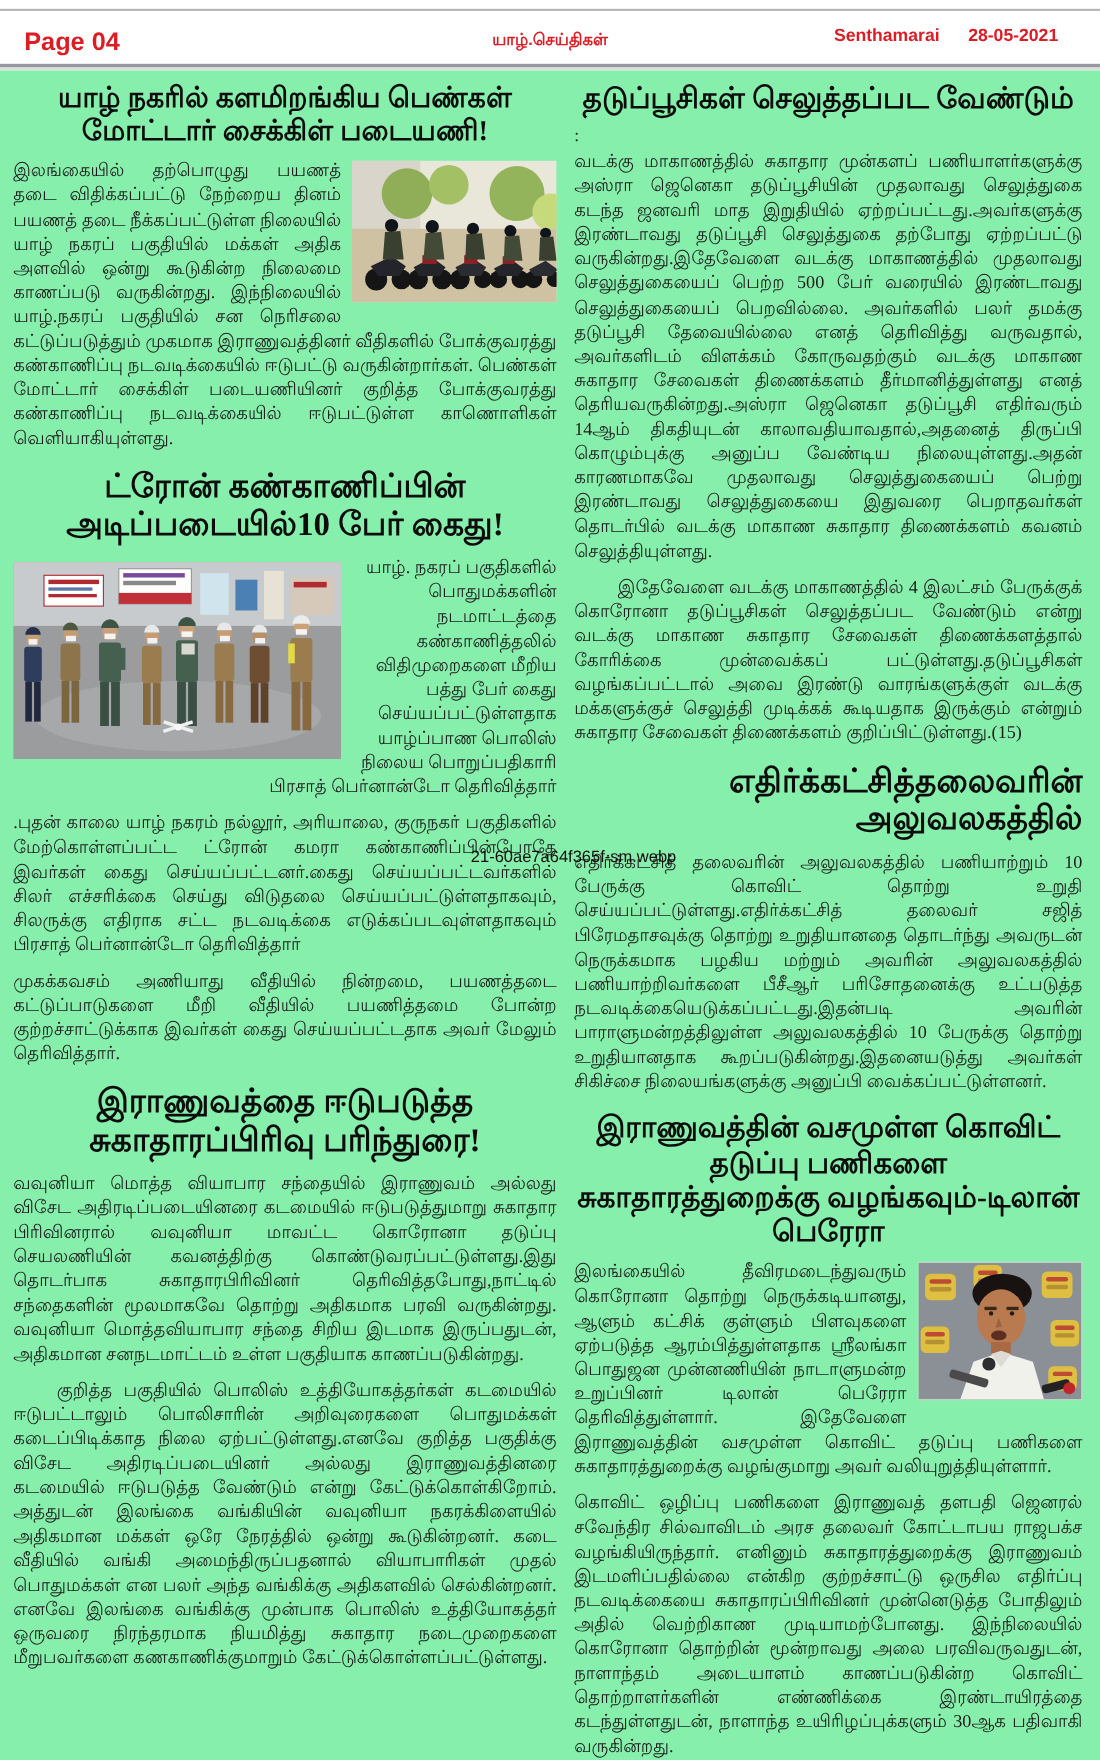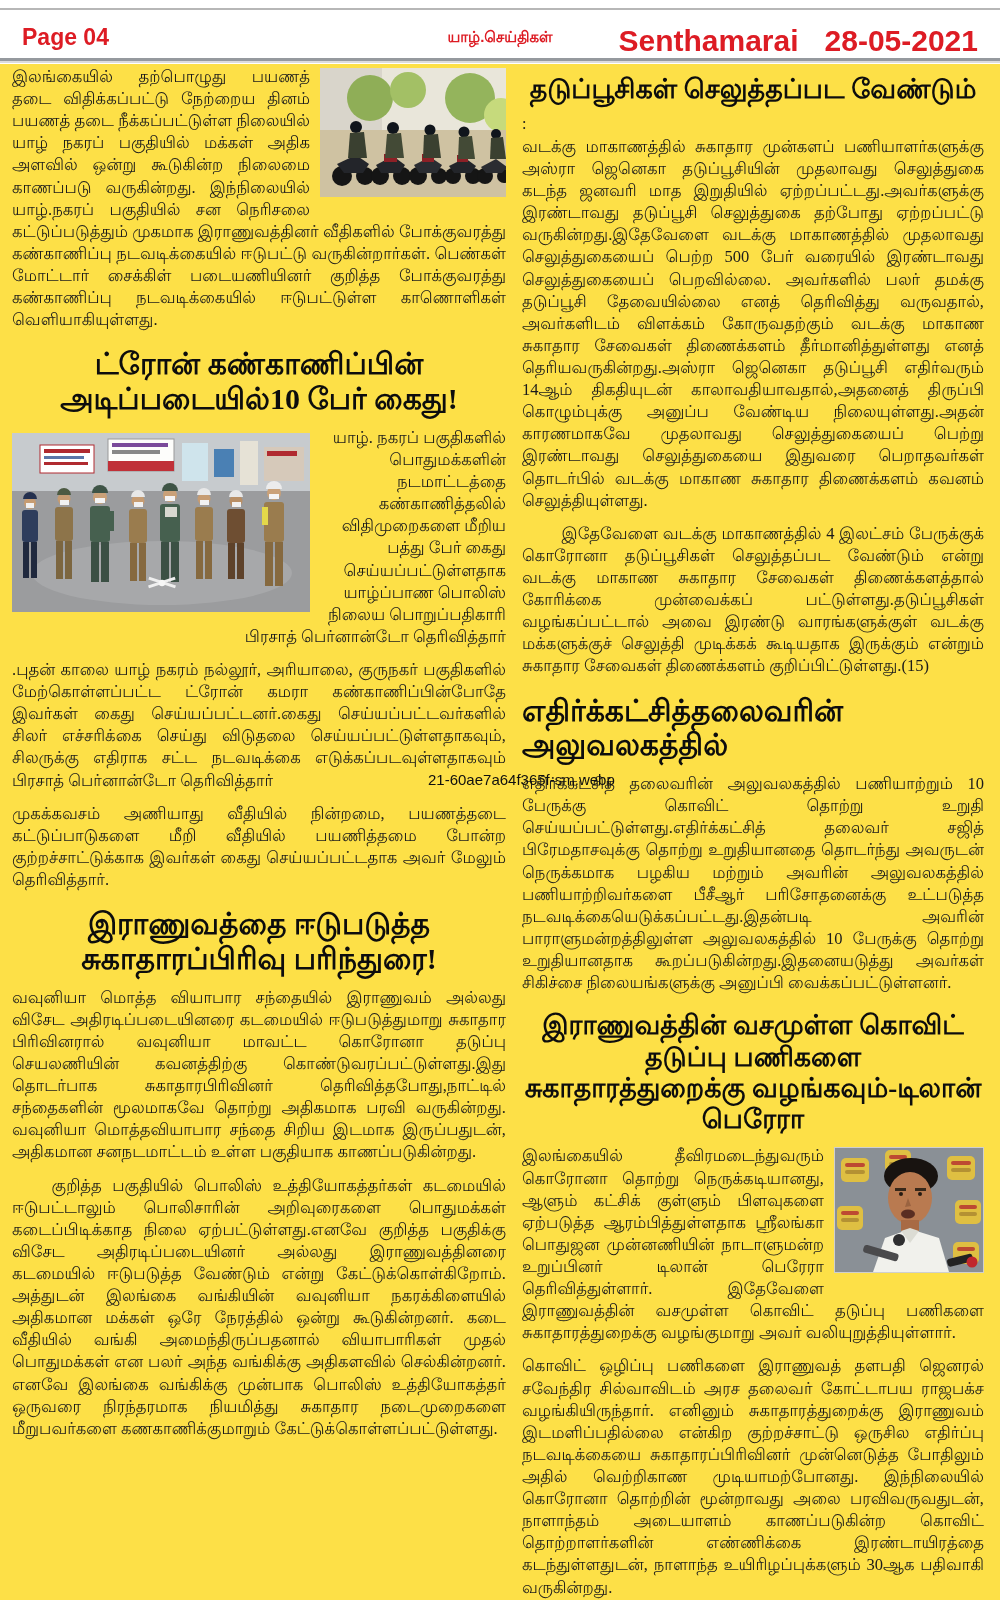--- a/index.html
+++ b/index.html
@@ -1,25 +1,25 @@
 <!DOCTYPE html>
 <html><head>
 <meta charset="utf-8">
 <style>
   html,body{margin:0;padding:0;background:#e9e9e9;}
-  .page{position:relative;width:1000px;height:1600px;background:#fde047;overflow:hidden;
+  .page{position:relative;width:1000px;height:1600px;background:#86efac;overflow:hidden;
         font-family:"Liberation Serif",serif;color:#1b1b1b;margin:0 auto;}
   
   .hdr{position:absolute;top:0;left:0;right:0;height:64px;background:#fff;}
   .topline{position:absolute;top:8px;left:0;right:0;height:2px;background:#b7b7b7;}
   .botline{position:absolute;top:58px;left:0;right:0;height:3px;background:#95999e;border-bottom:2px solid #dcdcdc;}
   .hdr span{position:absolute;font-family:"Liberation Sans",sans-serif;color:#dd1c24;font-weight:bold;}
   .h-left{left:22px;top:24px;font-size:23px;}
   .h-center{left:50%;transform:translateX(-50%);top:28px;font-size:15px;}
-  .h-right{right:22px;top:24px;font-size:30px;}
+  .h-right{right:38px;top:24px;font-size:16px;}
   .h-right i{font-style:normal;margin-left:26px;}
   
   .cols{position:absolute;top:66px;left:0;right:0;display:flex;}
   .col-l{width:494px;margin-left:12px;}
   .col-r{width:462px;margin-left:16px;}
   article{margin-bottom:16px;overflow:visible;}
   .hl{font-weight:bold;text-align:center;line-height:1.16;margin:8px 0 10px;color:#0d0d0d;}
   .hl .ln{display:block;}
   .s26{font-size:26px;}
   .s27{font-size:27px;}
@@ -50,20 +50,24 @@
     <div class="botline"></div>
   </div>
 
   <div class="watermark">21-60ae7a64f365f-sm.webp</div>
 
   <div class="cols">
 
     <section class="col-l">
 
       <article>
+        <h2 class="hl s26">
+          <span class="ln">யாழ் நகரில் களமிறங்கிய பெண்கள்</span>
+          <span class="ln">மோட்டார் சைக்கிள் படையணி!</span>
+        </h2>
         <figure class="fig-moto">
           <svg viewBox="0 0 186 129" preserveAspectRatio="none">
             <rect width="186" height="129" fill="#e9e6da"></rect>
             <rect x="0" y="0" width="62" height="72" fill="#d9d5cb"></rect>
             <circle cx="50" cy="30" r="23" fill="#8fae57"></circle>
             <circle cx="88" cy="22" r="18" fill="#a3c065"></circle>
             <circle cx="150" cy="30" r="25" fill="#94b45c"></circle>
             <circle cx="181" cy="47" r="17" fill="#c6da7c"></circle>
             <rect y="62" width="186" height="67" fill="#cfc2a2"></rect>
             <g fill="#151515">
@@ -231,21 +235,21 @@
       <article>
         <h2 class="hl s27">
           <span class="ln">தடுப்பூசிகள் செலுத்தப்பட வேண்டும்</span>
         </h2>
         <p class="colon">:</p>
         <p>வடக்கு மாகாணத்தில் சுகாதார முன்களப் பணியாளர்களுக்கு அஸ்ரா ஜெனெகா தடுப்பூசியின் முதலாவது செலுத்துகை கடந்த ஜனவரி மாத இறுதியில் ஏற்றப்பட்டது.அவர்களுக்கு இரண்டாவது தடுப்பூசி செலுத்துகை தற்போது ஏற்றப்பட்டு வருகின்றது.இதேவேளை வடக்கு மாகாணத்தில் முதலாவது செலுத்துகையைப் பெற்ற 500 பேர் வரையில் இரண்டாவது செலுத்துகையைப் பெறவில்லை. அவர்களில் பலர் தமக்கு தடுப்பூசி தேவையில்லை எனத் தெரிவித்து வருவதால், அவர்களிடம் விளக்கம் கோருவதற்கும் வடக்கு மாகாண சுகாதார சேவைகள் திணைக்களம் தீர்மானித்துள்ளது எனத் தெரியவருகின்றது.அஸ்ரா ஜெனெகா தடுப்பூசி எதிர்வரும் 14ஆம் திகதியுடன் காலாவதியாவதால்,அதனைத் திருப்பி கொழும்புக்கு அனுப்ப வேண்டிய நிலையுள்ளது.அதன் காரணமாகவே முதலாவது செலுத்துகையைப் பெற்று இரண்டாவது செலுத்துகையை இதுவரை பெறாதவர்கள் தொடர்பில் வடக்கு மாகாண சுகாதார திணைக்களம் கவனம் செலுத்தியுள்ளது.</p>
         <p class="ind">இதேவேளை வடக்கு மாகாணத்தில் 4 இலட்சம் பேருக்குக் கொரோனா தடுப்பூசிகள் செலுத்தப்பட வேண்டும் என்று வடக்கு மாகாண சுகாதார சேவைகள் திணைக்களத்தால் கோரிக்கை முன்வைக்கப் பட்டுள்ளது.தடுப்பூசிகள் வழங்கப்பட்டால் அவை இரண்டு வாரங்களுக்குள் வடக்கு மக்களுக்குச் செலுத்தி முடிக்கக் கூடியதாக இருக்கும் என்றும் சுகாதார சேவைகள் திணைக்களம் குறிப்பிட்டுள்ளது.(15)</p>
       </article>
 
       <article>
-        <h2 class="hl s30" style="text-align:left">
+        <h2 class="hl s30" style="text-align:right">
           <span class="ln">எதிர்க்கட்சித்தலைவரின் அலுவலகத்தில்</span>
         </h2>
         <p>எதிர்க்கட்சித் தலைவரின் அலுவலகத்தில் பணியாற்றும் 10 பேருக்கு கொவிட் தொற்று உறுதி செய்யப்பட்டுள்ளது.எதிர்க்கட்சித் தலைவர் சஜித் பிரேமதாசவுக்கு தொற்று உறுதியானதை தொடர்ந்து அவருடன் நெருக்கமாக பழகிய மற்றும் அவரின் அலுவலகத்தில் பணியாற்றிவர்களை பீசீஆர் பரிசோதனைக்கு உட்படுத்த நடவடிக்கையெடுக்கப்பட்டது.இதன்படி அவரின் பாராளுமன்றத்திலுள்ள அலுவலகத்தில் 10 பேருக்கு தொற்று உறுதியானதாக கூறப்படுகின்றது.இதனையடுத்து அவர்கள் சிகிச்சை நிலையங்களுக்கு அனுப்பி வைக்கப்பட்டுள்ளனர்.</p>
       </article>
 
       <article>
         <h2 class="hl s27">
           <span class="ln">இராணுவத்தின் வசமுள்ள கொவிட் தடுப்பு பணிகளை</span>
           <span class="ln">சுகாதாரத்துறைக்கு வழங்கவும்-டிலான் பெரேரா</span>
         </h2>

